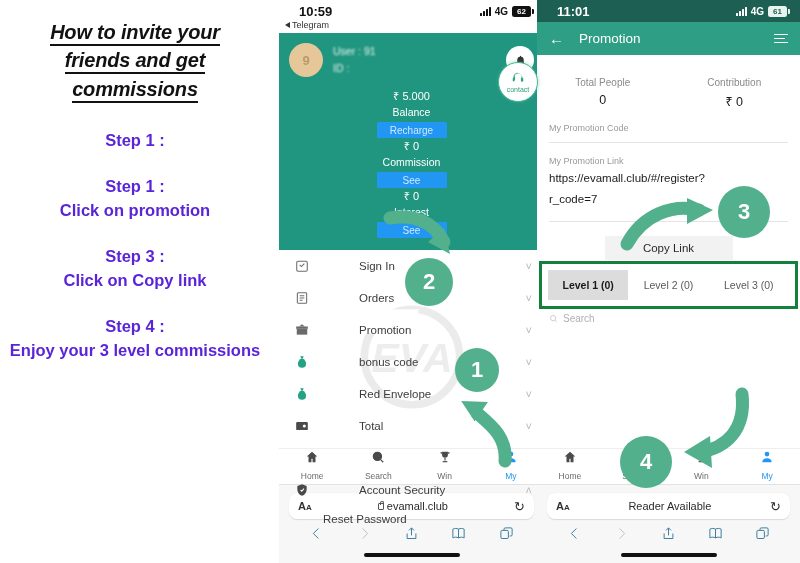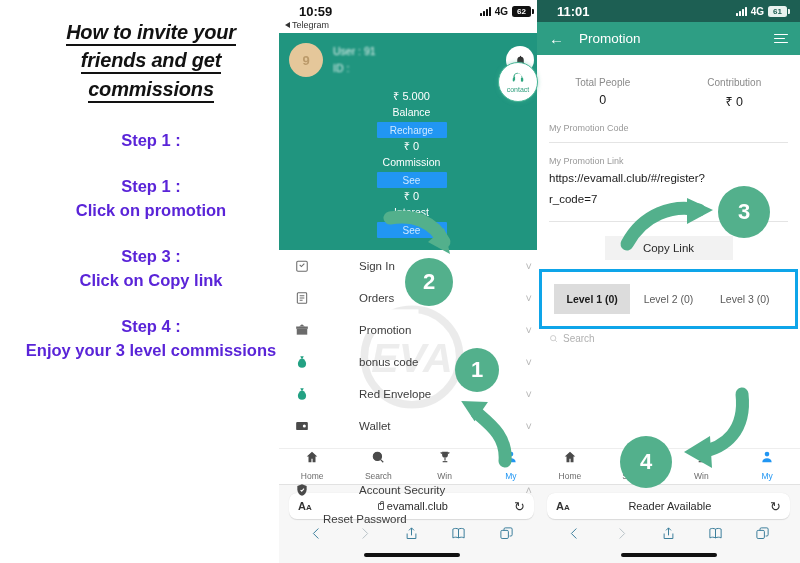--- a/index.html
+++ b/index.html
@@ -6,21 +6,21 @@
   html, body {
     width: 800px; height: 563px;
     font-family: "Liberation Sans", sans-serif;
     background: #ffffff;
     overflow: hidden;
   }
   .page { position: relative; width: 800px; height: 563px; background:#fff; }
 
   
   .left-panel {
-    position: absolute; left: 16px; top: 0; width: 270px; height: 563px;
+    position: absolute; left: 0; top: 0; width: 270px; height: 563px;
     background: #ffffff; text-align: center;
     display: flex; flex-direction: column; align-items: center;
   }
   .headline {
     margin-top: 18px; width: 240px;
     font-size: 20px; font-weight: bold; font-style: italic;
     color: #121212; line-height: 1.42; letter-spacing: -0.2px;
   }
   .headline span {
     border-bottom: 2px solid #121212;
@@ -195,21 +195,21 @@
   .field-lbl { font-size: 9px; color: #9a9a9a; }
   .field-val { font-size: 11.5px; color:#1a1a1a; line-height: 1.45; margin-top: 4px; word-break: break-all;}
   .divider { height:1px; background:#e4e4e4; margin: 9px 12px 0 12px; }
 
   .copy-btn {
     margin: 14px auto 0; width: 128px; height: 24px; background:#f2f2f2;
     display:flex; align-items:center; justify-content:center;
     font-size: 11.5px; color:#2a2a2a;
   }
   .levels-wrap {
-    margin: 9px 2px 0 2px; border: 3px solid #0ea5e9; padding: 12px;
+    margin: 1px 2px 0 2px; border: 3px solid #15803d; padding: 6px;
     position: relative;
   }
   .levels { display:flex; background:#fff; }
   .level {
     flex:1; text-align:center; font-size: 10.5px; color:#5a5a5a;
     padding: 9px 0;
   }
   .level.active { background:#dcdcdc; color:#1a1a1a; font-weight:bold; }
   .search-row {
     display:flex; align-items:center; gap:5px; margin: 4px 0 0 12px;
@@ -375,21 +375,21 @@
         <span class="chev">˅</span>
       </div>
 
       <div class="menu-row">
         <span class="menu-ico">
           <svg viewBox="0 0 24 24" fill="#4a4a4a">
               <rect x="2" y="5" width="20" height="14" rx="2"></rect>
               <circle cx="16" cy="12" r="2.6" fill="#fff"></circle>
             </svg>
         </span>
-        <span class="menu-label">Wallet</span>
+        <span class="menu-label">Total</span>
         <span class="chev">˅</span>
       </div>
 
       <div class="menu-row">
         <span class="menu-ico">
           <svg viewBox="0 0 24 24" fill="none" stroke="#6b6b6b" stroke-width="1.8">
               <rect x="2" y="5" width="20" height="14" rx="2"></rect>
               <path d="M2 10h20"></path>
               <path d="M16 15h3" stroke-width="2"></path>
             </svg>

